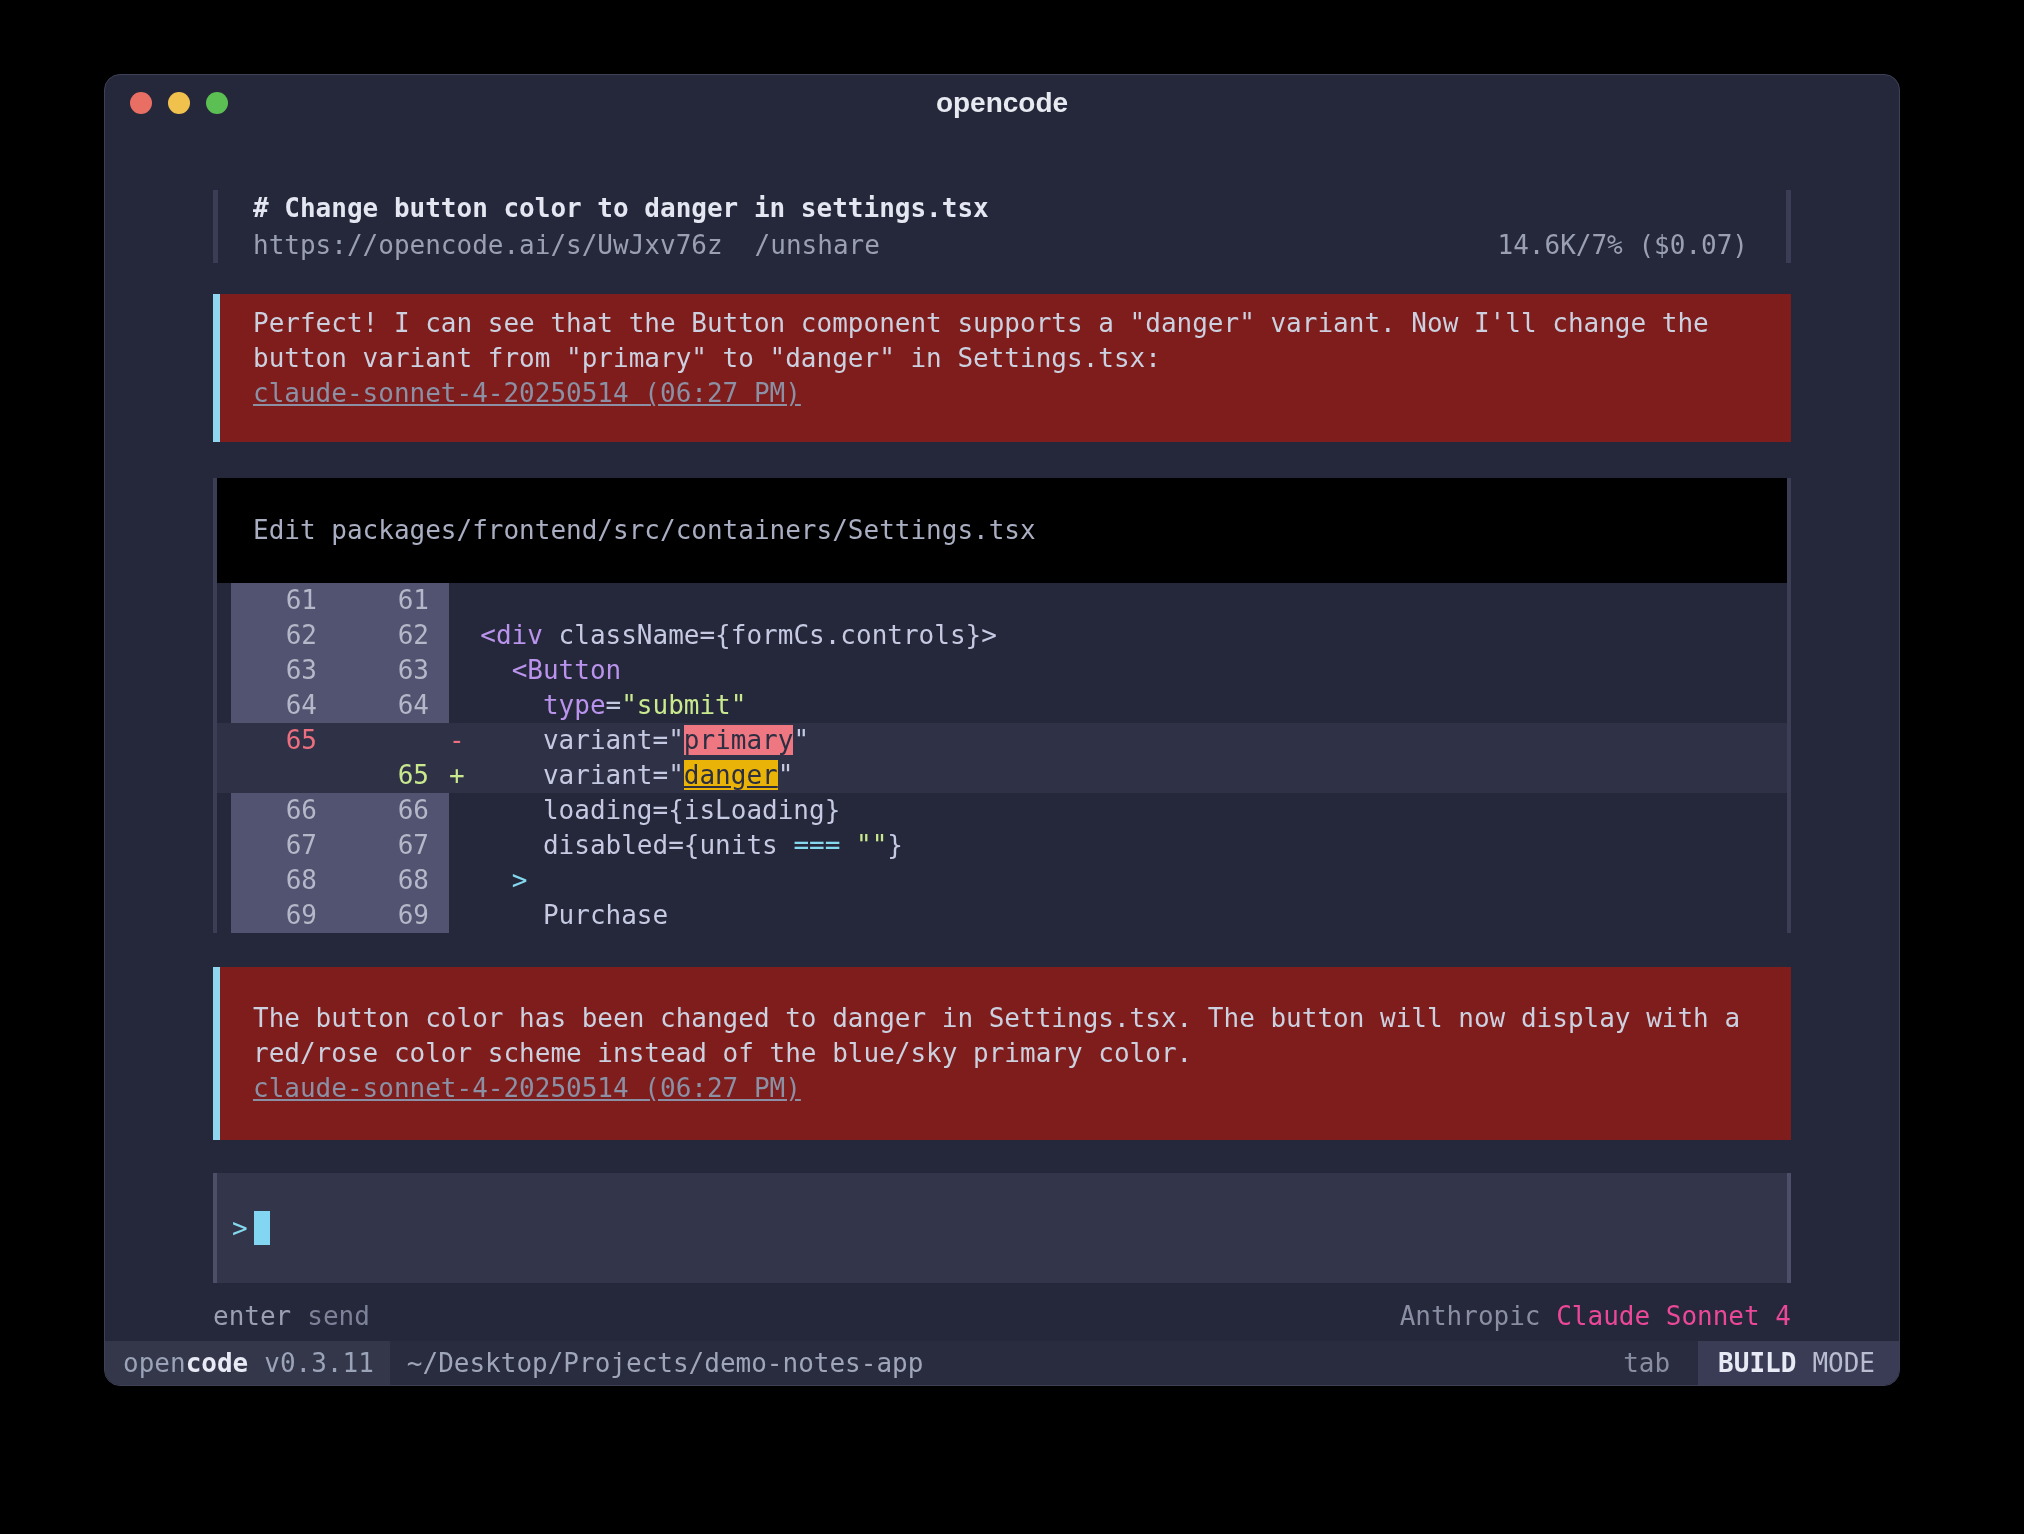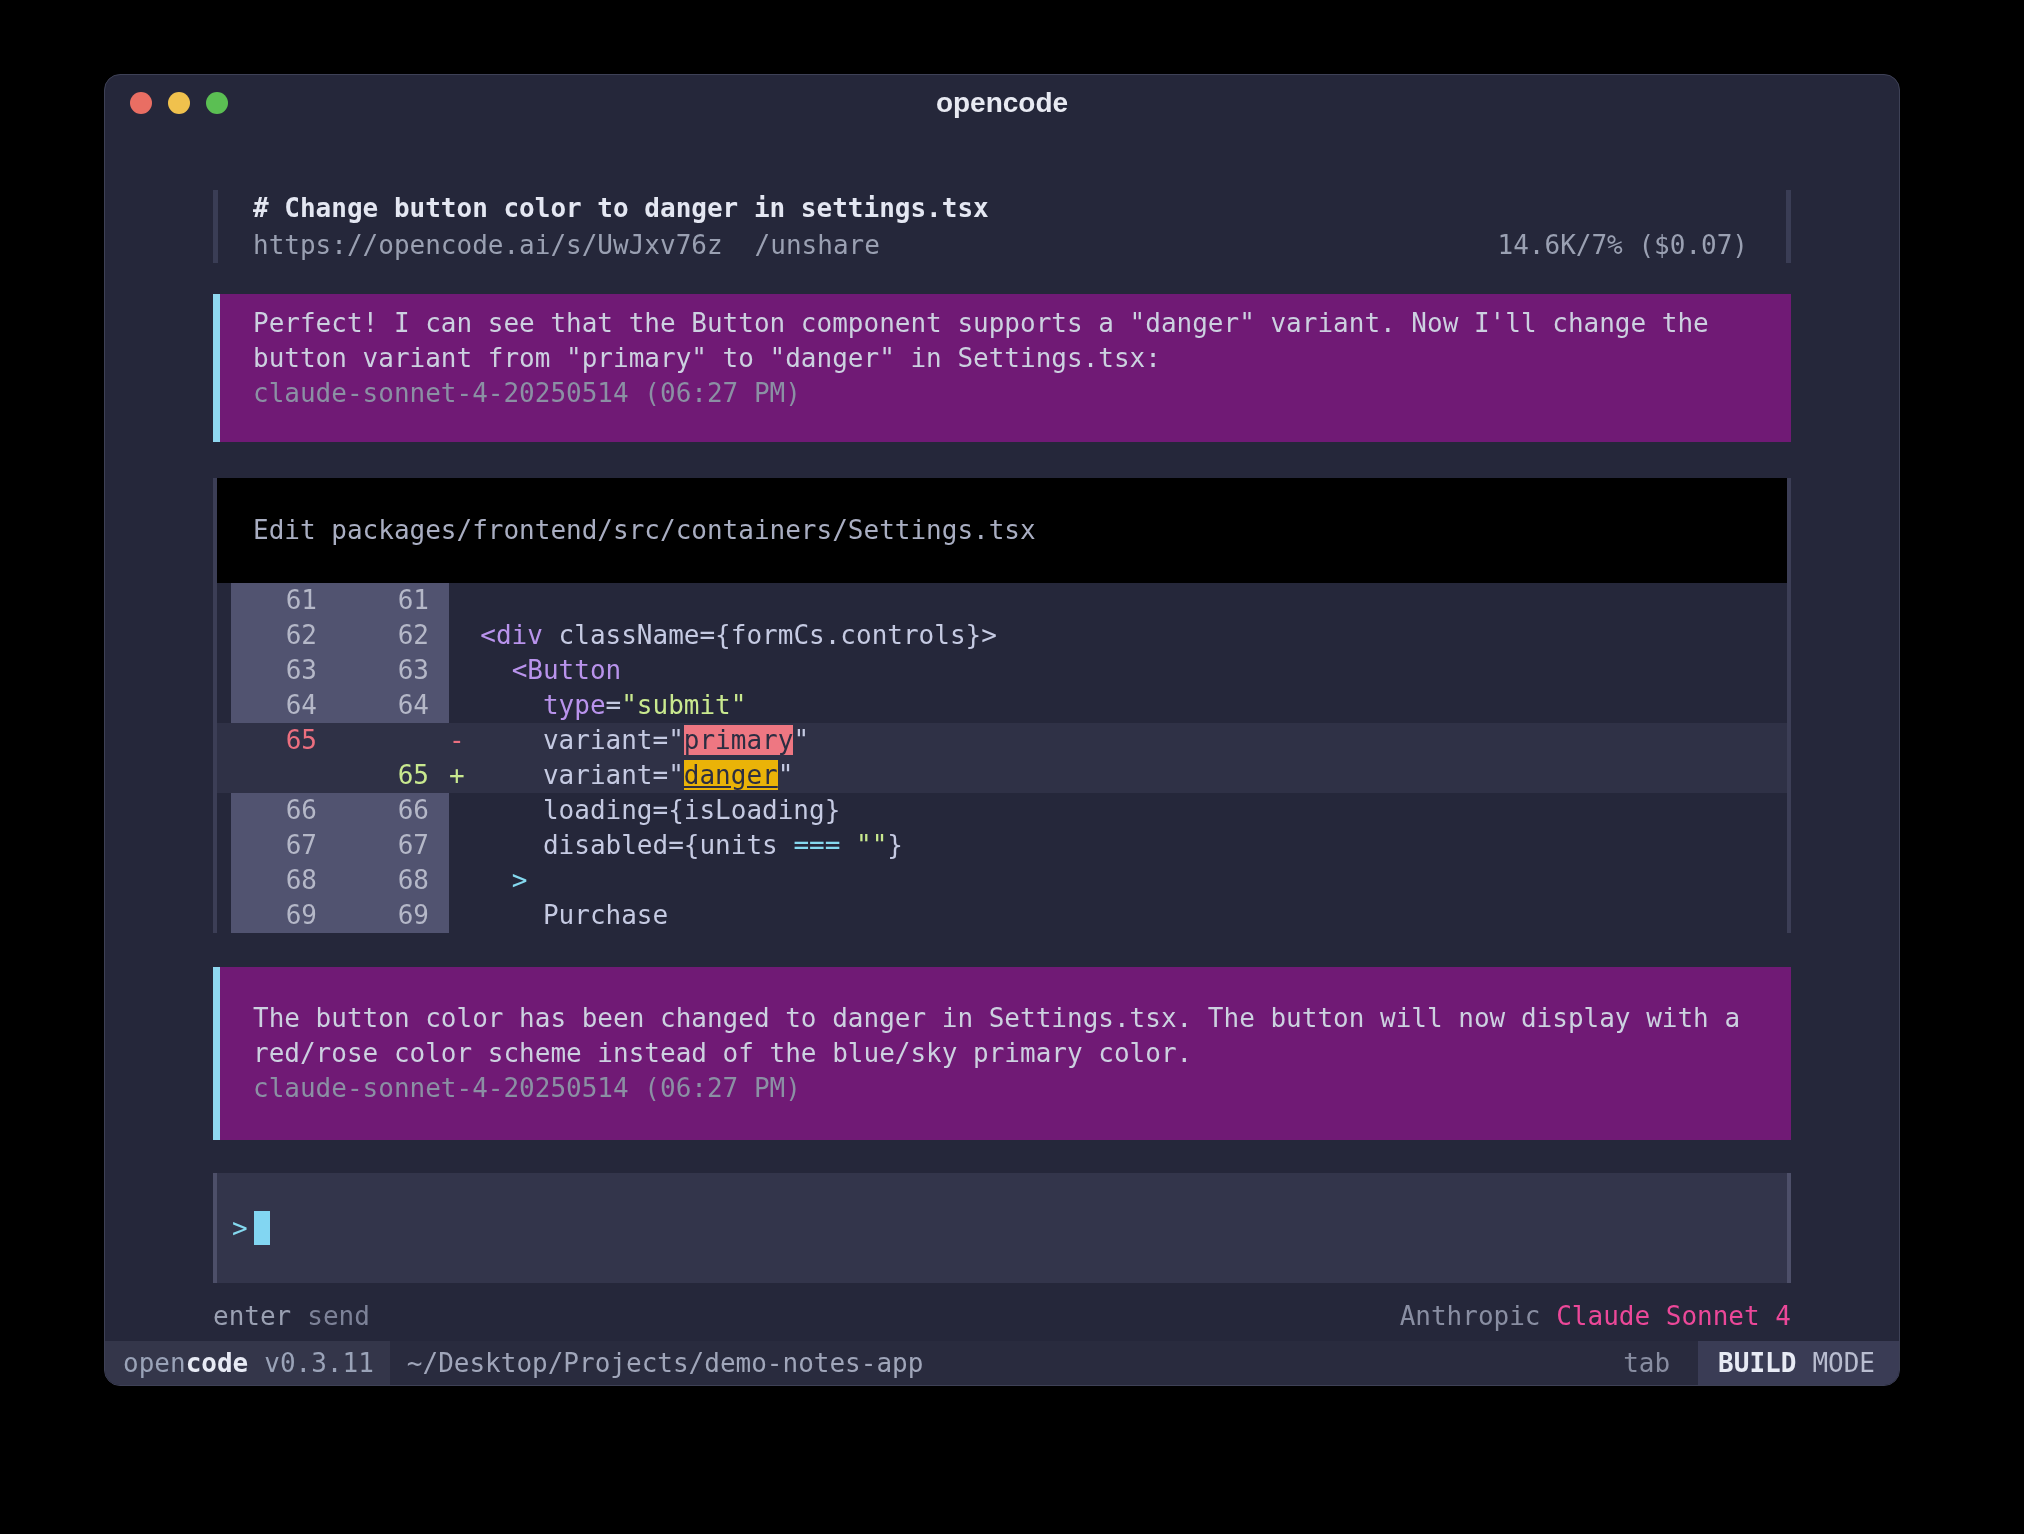--- a/index.html
+++ b/index.html
@@ -33,27 +33,27 @@
     display:flex; flex-direction:column; justify-content:space-between;
   }
   .session-title { font-weight:bold; color:#e4e7f2; line-height:36px; }
   .session-sub { display:flex; line-height:36px; color:#9aa0b2; }
   .session-url { color:#9aa0b2; }
   .session-unshare { color:#9aa0b2; margin-left:32px; }
   .session-stats { margin-left:auto; color:#9aa0b2; }
 
   
   .message {
-    background:#701a75; border-left:7px solid #8fd7f0;
+    background:#7f1d1d; border-left:7px solid #8fd7f0;
     padding:12px 45px 30px 33px;
   }
   .message.second { margin-top:34px; padding-top:34px; padding-bottom:34px; }
   .message.first { margin-top:31px; }
   .msg-text { color:#ccd1e0; line-height:35.2px; }
-  .msg-meta { color:#8b90a4; line-height:35.2px; }
+  .msg-meta { color:#8b90a4; line-height:35.2px;text-decoration:underline; }
 
   
   .edit-block {
     margin-top:36px;
     border-left:4px solid #3c3e56; border-right:4px solid #3c3e56;
   }
   .edit-header {
     height:105px; background:#000000; color:#a9aec2;
     padding:35px 0 0 36px; line-height:35px;
   }

